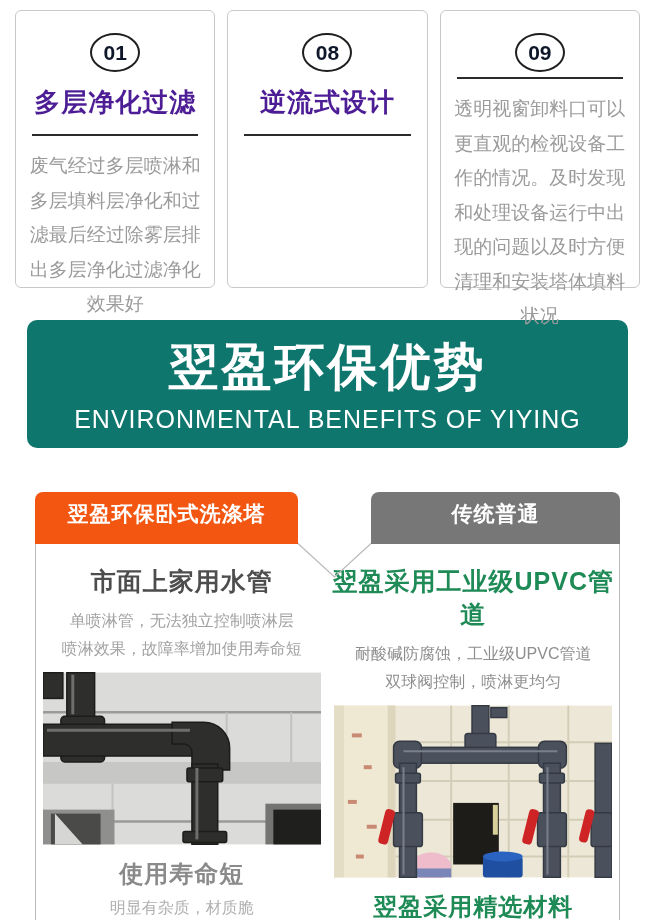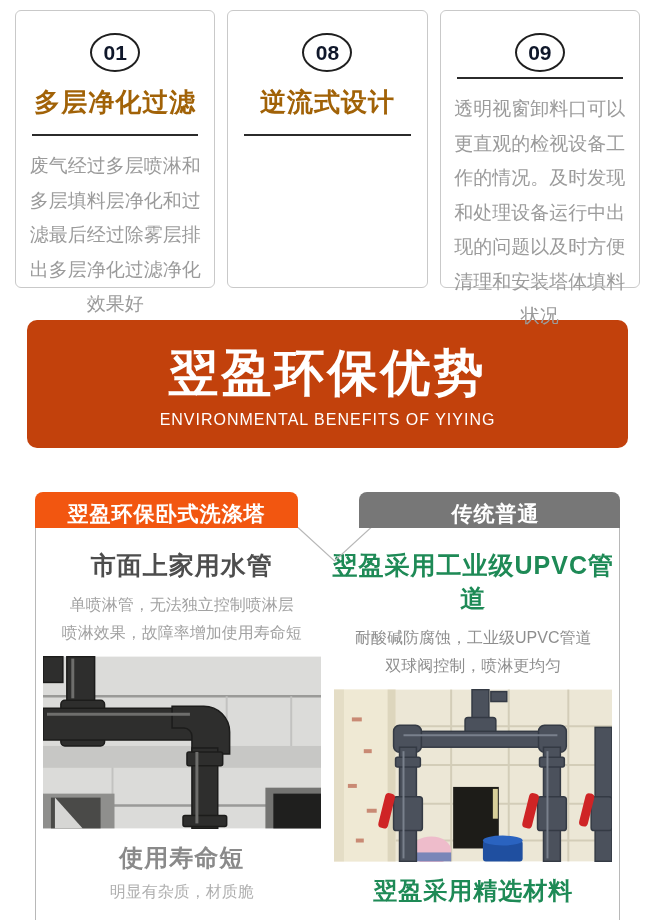--- a/index.html
+++ b/index.html
@@ -17,44 +17,44 @@
   .card{
     flex:1;background:#fff;border:1px solid #c9c9c9;border-radius:6px;
     height:278px;box-sizing:border-box;padding:17px 11px;text-align:center;
   }
   .badge{
     width:46px;height:35px;margin:5px auto;border:2px solid #1f1f1f;border-radius:50%;
     display:flex;align-items:center;justify-content:center;
     font-size:21px;font-weight:bold;color:#0f172a;text-align:center;
   }
   .card h2{
-    margin:13px 0 14px;font-size:26px;font-weight:bold;color:#a16207;letter-spacing:1px;
+    margin:13px 0 14px;font-size:26px;font-weight:bold;color:#4c1d95;letter-spacing:1px;
   }
   .card .divider{border-top:2px solid #2b2b2b;margin:0 5px 13px;}
   .card p{
     margin:0;font-size:19px;color:#9b9b9b;line-height:1.82;text-align:center;
   }
 
   
   .banner{
-    margin:32px 27px 0;height:128px;background:#c2410c;border-radius:10px;
+    margin:32px 27px 0;height:128px;background:#0f766e;border-radius:10px;
     display:flex;flex-direction:column;align-items:center;justify-content:center;color:#fff;
   }
   .banner h1{margin:0;font-size:50px;font-weight:800;letter-spacing:3px;}
-  .banner .sub{margin-top:4px;font-size:16px;letter-spacing:1px;}
+  .banner .sub{margin-top:4px;font-size:25px;letter-spacing:1px;}
 
   
   .comparison{margin:44px 35px 0;width:585px;}
   .tabs{display:flex;justify-content:space-between;position:relative;z-index:2;}
   .tab{
-    height:36px;line-height:44px;text-align:center;color:#fff;
+    height:52px;line-height:44px;text-align:center;color:#fff;
     font-size:21px;font-weight:bold;border-radius:8px 8px 0 0;letter-spacing:1px;
   }
   .tab-ours{width:263px;background:#f25610;}
-  .tab-trad{width:249px;background:#777777;padding-left:12px;}
+  .tab-trad{width:249px;background:#777777;}
 
   .compare-card{
     position:relative;box-sizing:border-box;width:585px;height:420px;
     border:1px solid #b8b8b8;border-top:none;background:#fff;
   }
   .notch{position:absolute;top:-1px;left:-1px;width:585px;height:36px;z-index:1;}
 
   .cols{display:flex;}
   .col{width:50%;box-sizing:border-box;text-align:center;}
   .col .head{margin:21px 0 0;font-size:25px;font-weight:bold;letter-spacing:1px;}

